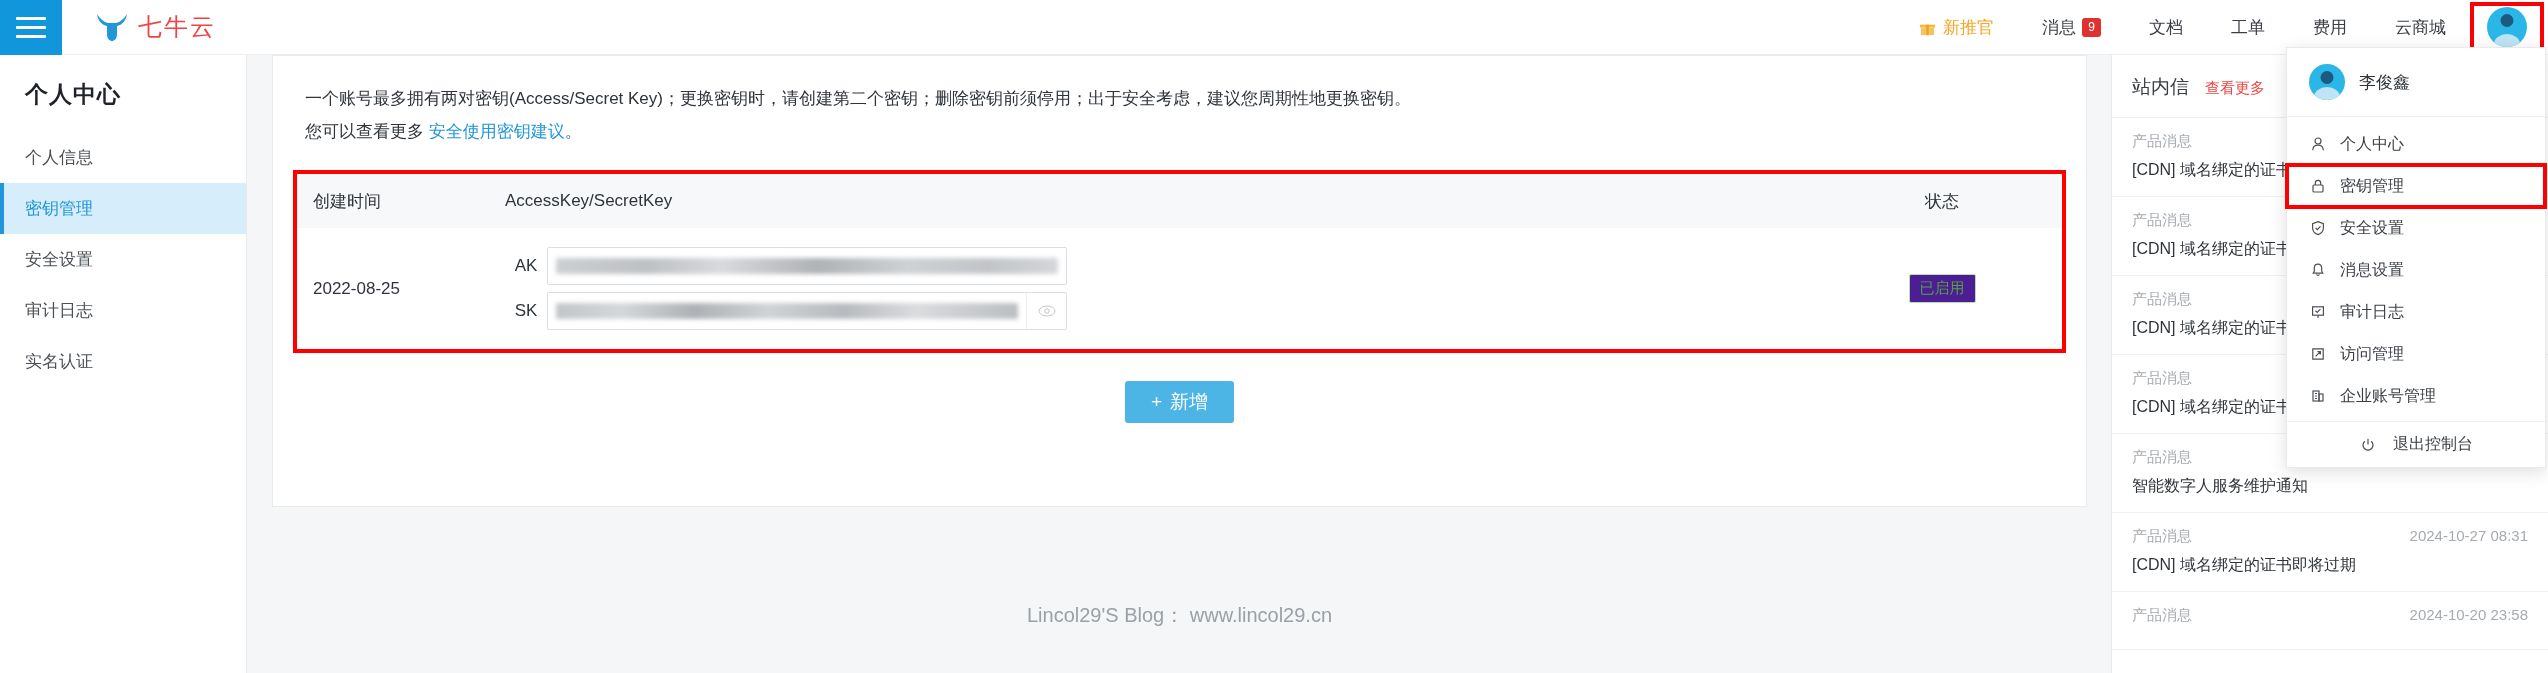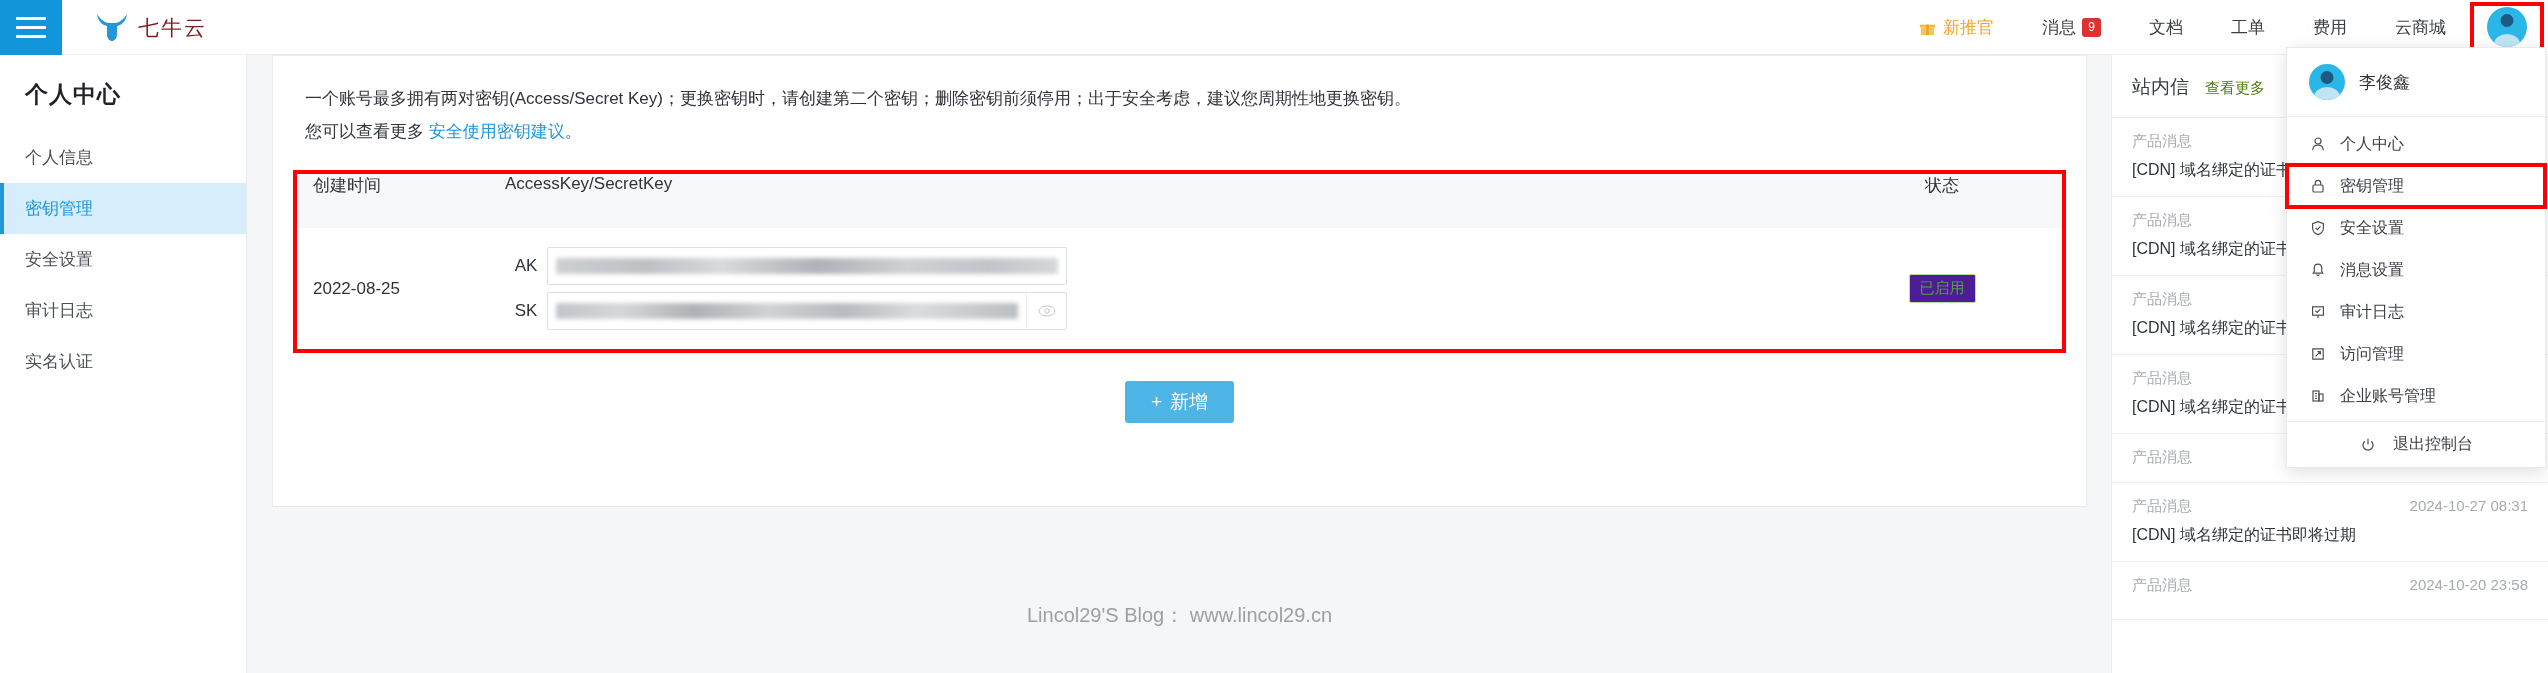--- a/index.html
+++ b/index.html
@@ -18,21 +18,21 @@
     display: flex; align-items: center; z-index: 40;
   }
   .hamburger {
     width: 62px; height: 55px; background: #1296db;
     display: flex; flex-direction: column; align-items: center; justify-content: center; gap: 6px;
     cursor: pointer; flex: none;
   }
   .hamburger span { display: block; width: 30px; height: 3px; background: #fff; border-radius: 1px; }
   .brand { display: flex; align-items: center; gap: 8px; margin-left: 32px; flex: none; cursor: pointer; }
   .brand-mark { width: 36px; height: 30px; flex: none; }
-  .brand-text { font-size: 21px; color: #7f1d1d; letter-spacing: 2px; line-height: 1; }
+  .brand-text { font-size: 24px; color: #ef4444; letter-spacing: 2px; line-height: 1; }
 
   .topnav { margin-left: auto; display: flex; align-items: center; height: 55px; }
   .topnav-item {
     display: flex; align-items: center; gap: 6px; padding: 0 24px; height: 55px;
     font-size: 17px; color: #3a3f45; cursor: pointer; white-space: nowrap;
   }
   .topnav-item.promo { color: #f5a623; }
   .gift-icon { width: 19px; height: 19px; flex: none; }
   .badge {
     display: inline-block; min-width: 19px; height: 19px; line-height: 19px;
@@ -89,21 +89,21 @@
     margin: 0 24px 0 24px; background: #ffffff; border: 1px solid #e9ebed;
     min-height: 452px; position: relative;
   }
   .panel-desc { padding: 26px 0 0 32px; font-size: 17px; color: #2f343a; line-height: 1.95; }
   .panel-desc a { color: #2196d8; text-decoration: none; cursor: pointer; }
 
   .table-wrap {
     margin: 22px 20px 0 20px; border: 4px solid #ff0000; position: relative;
   }
   .table-head {
-    display: flex; align-items: flex-start; height: 54px; background: #f7f8f9;
+    display: flex; align-items: center; height: 54px; background: #f7f8f9;
     font-size: 17px; color: #2f343a;
   }
   .col-time { width: 200px; padding-left: 16px; flex: none; }
   .col-key  { flex: 1 1 auto; padding-left: 8px; }
   .col-status { width: 240px; text-align: center; flex: none; }
 
   .table-row { display: flex; align-items: center; min-height: 110px; background: #fff; }
   .cell-time { width: 200px; padding-left: 16px; font-size: 17px; color: #2f343a; flex: none; }
   .cell-key  { flex: 1 1 auto; padding: 12px 0 12px 8px; text-align: center; }
   .cell-status { width: 240px; display: flex; justify-content: center; flex: none; }
@@ -149,21 +149,21 @@
   
   .inbox {
     position: absolute; top: 55px; right: 0; width: 437px; bottom: 0;
     background: #ffffff; border-left: 1px solid #e8eaec; z-index: 25; overflow: hidden;
   }
   .inbox-head {
     display: flex; align-items: baseline; gap: 16px;
     padding: 19px 0 17px 20px; border-bottom: 1px solid #eceef0;
   }
   .inbox-title { font-size: 19px; color: #3a3f45; }
-  .inbox-more { font-size: 15px; color: #4d7c0f; cursor: pointer; }
+  .inbox-more { font-size: 15px; color: #ef4444; cursor: pointer; }
   .msg {
     padding: 14px 20px 15px 20px; border-bottom: 1px solid #f0f1f2; cursor: pointer;
   }
   .msg-top { display: flex; justify-content: space-between; align-items: baseline; }
   .msg-tag { font-size: 15px; color: #a6abb1; }
   .msg-time { font-size: 15px; color: #a6abb1; white-space: nowrap; }
   .msg-title {
     font-size: 16px; color: #2f343a; margin-top: 9px;
     white-space: nowrap; overflow: hidden; text-overflow: clip;
   }
@@ -348,20 +348,21 @@
         <span class="msg-tag">产品消息</span>
         <span class="msg-time"></span>
       </div>
       <div class="msg-title">[CDN] 域名绑定的证书即将过期</div>
     </div>
     <div class="msg">
       <div class="msg-top">
         <span class="msg-tag">产品消息</span>
         <span class="msg-time">2024-10-30 15:27</span>
       </div>
+      <div class="msg-title">智能数字人服务维护通知</div>
     </div>
     <div class="msg">
       <div class="msg-top">
         <span class="msg-tag">产品消息</span>
         <span class="msg-time">2024-10-27 08:31</span>
       </div>
       <div class="msg-title">[CDN] 域名绑定的证书即将过期</div>
     </div>
     <div class="msg">
       <div class="msg-top">

